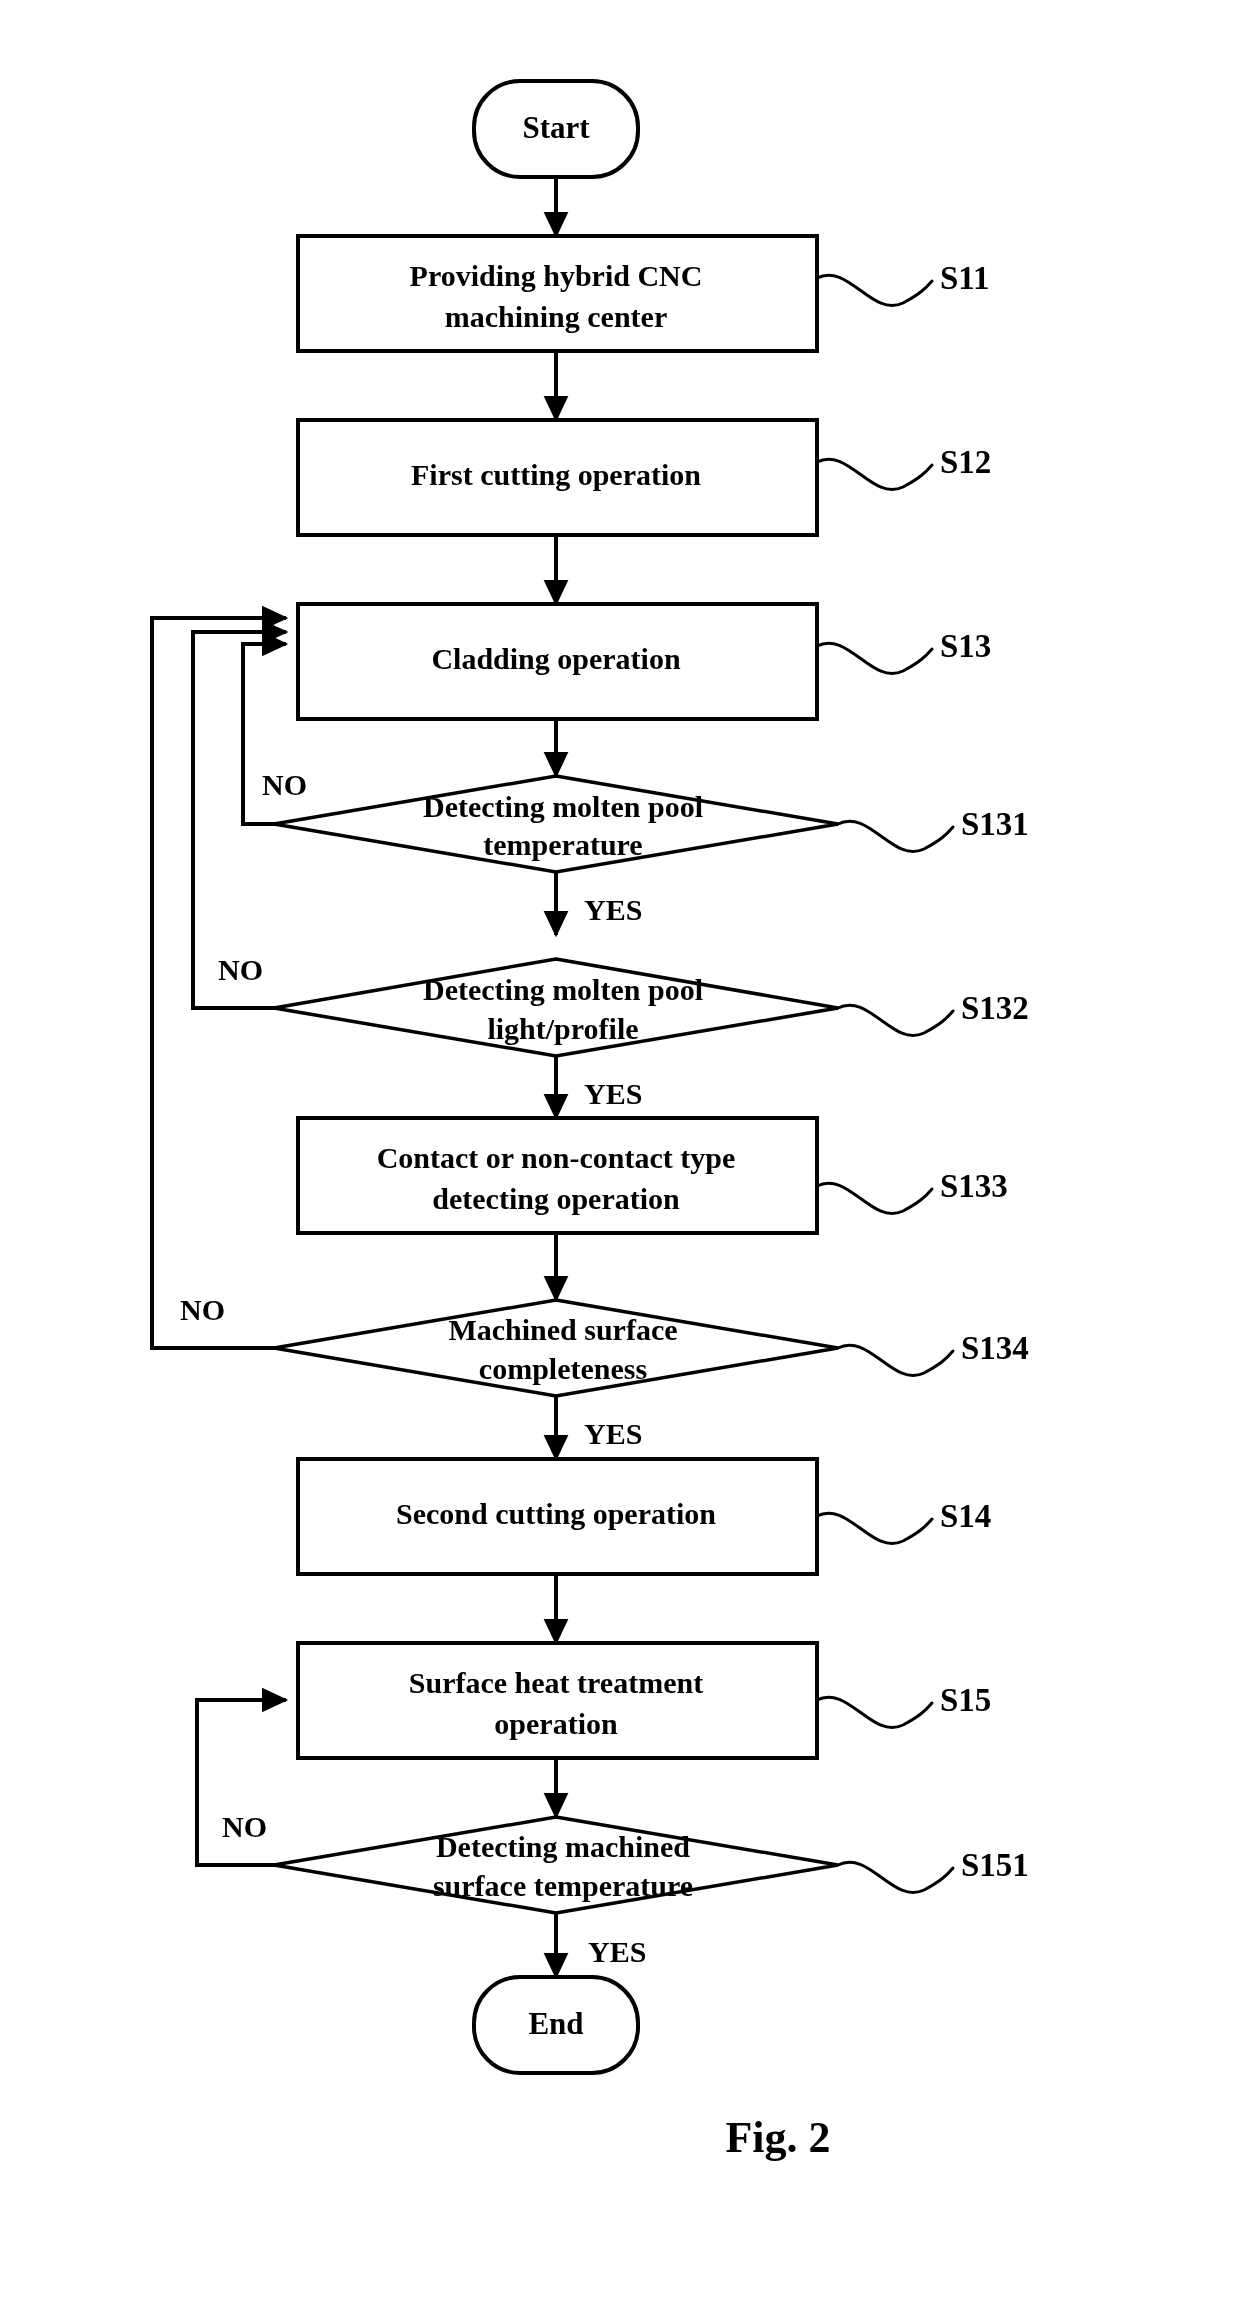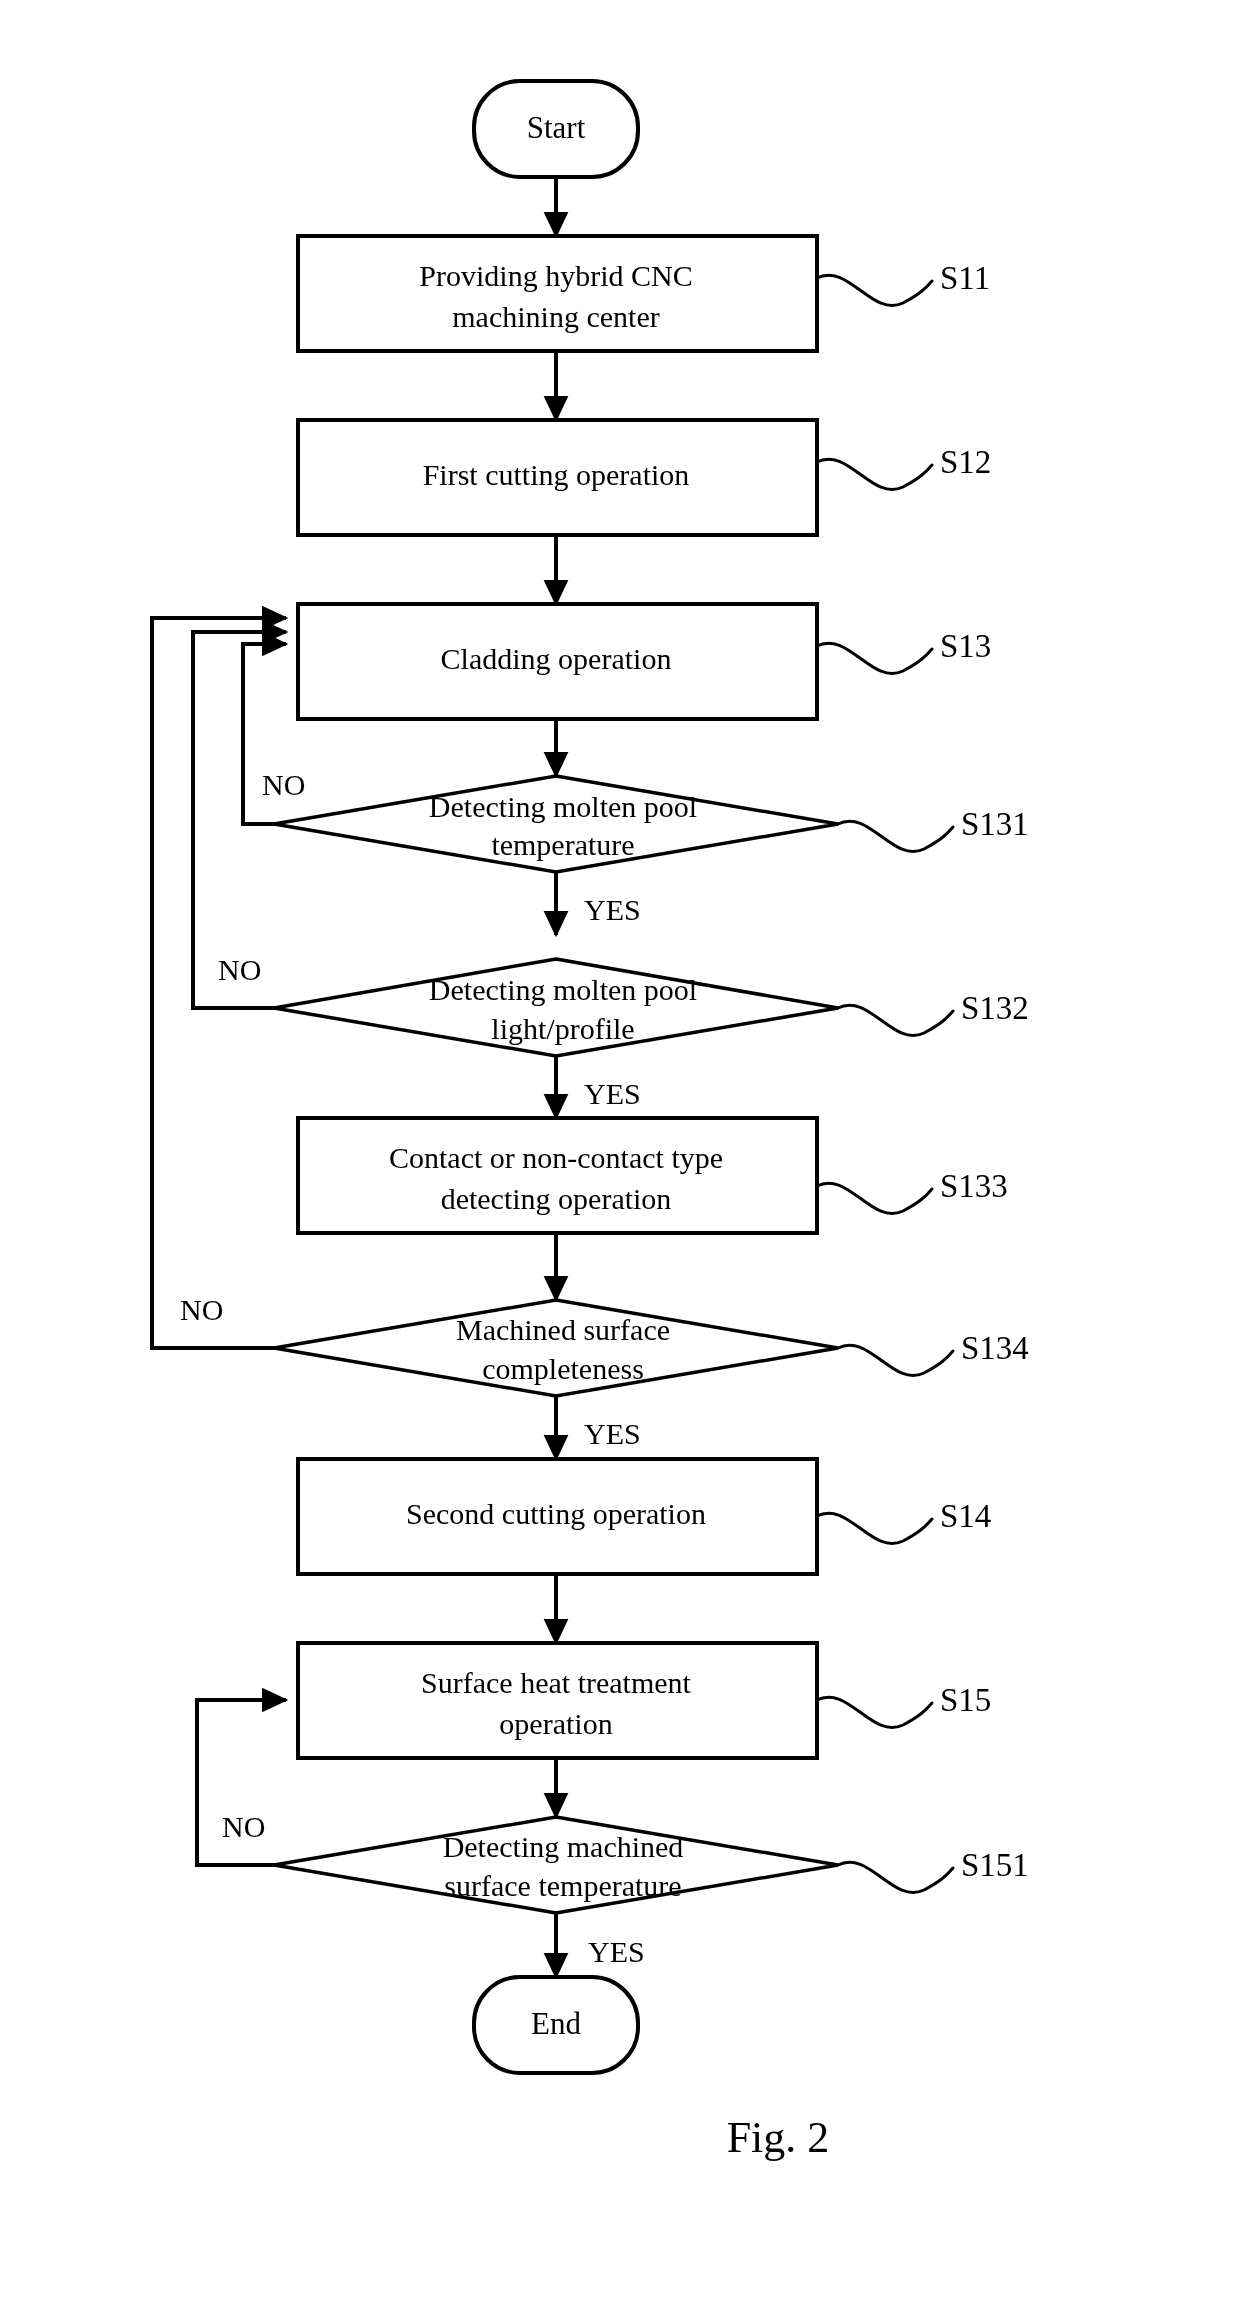--- a/index.html
+++ b/index.html
@@ -12,20 +12,21 @@
     width: 1240px;
     height: 2306px;
     font-family: "Liberation Serif", "DejaVu Serif", serif;
     color: #000000;
     overflow: hidden;
   }
   #figure-root {
     position: relative;
     width: 1240px;
     height: 2306px;
+    font-weight: bold;
   }
   svg#flowchart {
     display: block;
     width: 1240px;
     height: 2306px;
   }
   .shape {
     fill: #ffffff;
     stroke: #000000;
     stroke-width: 4;

